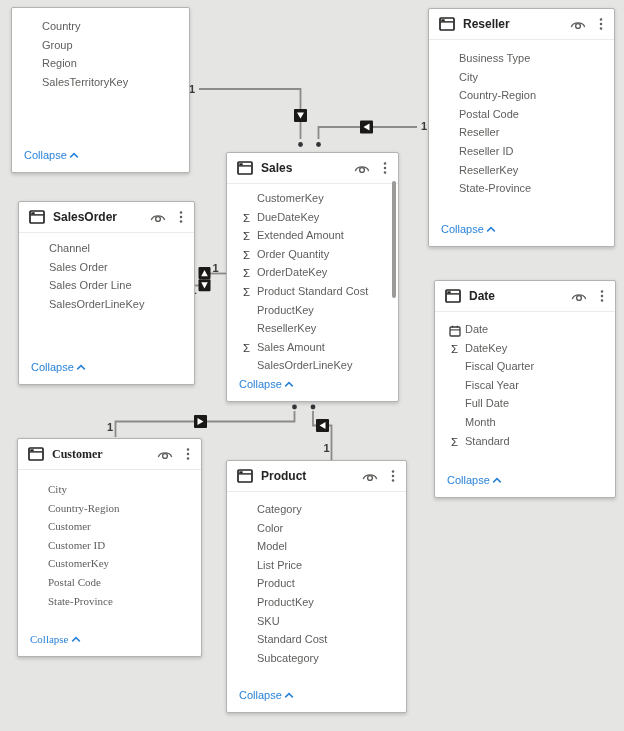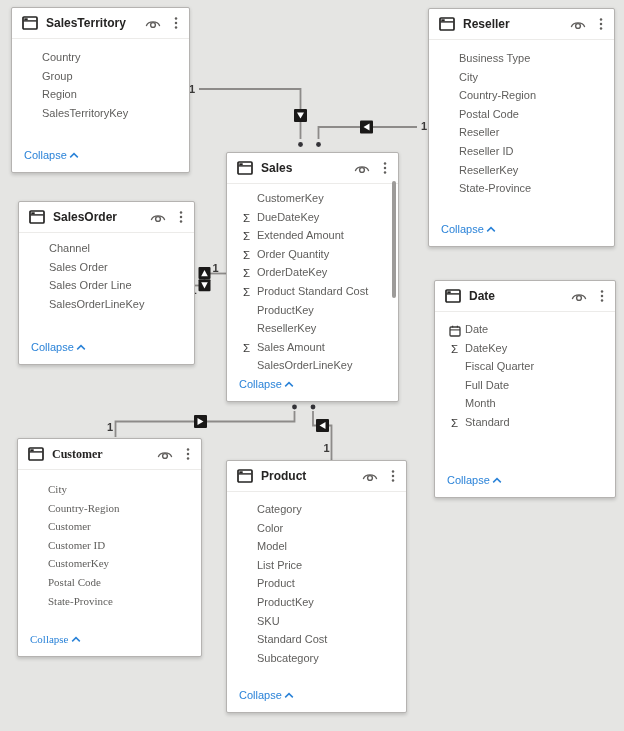--- a/index.html
+++ b/index.html
@@ -108,43 +108,20 @@
         <rect class="arrow-box" x="316" y="419" width="13" height="13" rx="1"></rect>
         <path class="arrow-tri" d="M325.5 422 V429 L319.5 425.5 Z"></path>
       </g>
       <circle class="many-dot" cx="313" cy="407" r="2.4" aria-label="*"></circle>
       <text class="rel-label" x="329.5" y="452" text-anchor="end">1</text>
     </g>
   </svg>
 
   <div id="cards">
       <div class="card" style="left: 11px; top: 7px; width: 179px; height: 166px;">
-    <div class="card-header">
-      <span class="tbl-icon">
-        <svg width="16" height="14" viewBox="0 0 16 14">
-          <rect x="1" y="1" width="14" height="12" rx="1" fill="none" stroke="#252423" stroke-width="1.7"></rect>
-          <line x1="1.6" y1="4.9" x2="14.4" y2="4.9" stroke="#252423" stroke-width="1.4"></line>
-          <rect x="2.3" y="2.3" width="3.4" height="1.9" fill="#252423"></rect>
-        </svg>
-      </span>
-      <span class="card-title">SalesTerritory</span>
-      <span class="eye-btn">
-        <svg width="18" height="12" viewBox="0 0 18 12">
-          <path d="M2.5 8.5 C4.5 3.6 13.5 3.6 15.5 8.5" fill="none" stroke="#605e5c" stroke-width="1.4" stroke-linecap="round"></path>
-          <circle cx="9" cy="8" r="2.4" fill="none" stroke="#605e5c" stroke-width="1.4"></circle>
-        </svg>
-      </span>
-      <span class="kebab-btn">
-        <svg width="4" height="14" viewBox="0 0 4 14">
-          <circle cx="2" cy="2.4" r="1.25" fill="#605e5c"></circle>
-          <circle cx="2" cy="7" r="1.25" fill="#605e5c"></circle>
-          <circle cx="2" cy="11.6" r="1.25" fill="#605e5c"></circle>
-        </svg>
-      </span>
-    </div>
     <div class="fields" style="padding-top: 12px;">
           <div class="field-row">
             <span class="field-icon"></span>
             <span class="field-label">Country</span>
           </div>
           <div class="field-row">
             <span class="field-icon"></span>
             <span class="field-label">Group</span>
           </div>
           <div class="field-row">
@@ -301,21 +278,21 @@
     <div class="card-footer">
       <a class="collapse-link">
         <span>Collapse</span>
         <svg width="10" height="7" viewBox="0 0 10 7">
           <polyline points="1.2,5.4 5,1.6 8.8,5.4" fill="none" stroke="#2b83d8" stroke-width="1.5"></polyline>
         </svg>
       </a>
     </div>
   <div class="scroll-thumb" style="top: 28px; height: 117px;"></div>
       </div>
-      <div class="card" style="left: 18px; top: 201px; width: 177px; height: 164px;">
+      <div class="card" style="left: 18px; top: 201px; width: 177px; height: 184px;">
     <div class="card-header">
       <span class="tbl-icon">
         <svg width="16" height="14" viewBox="0 0 16 14">
           <rect x="1" y="1" width="14" height="12" rx="1" fill="none" stroke="#252423" stroke-width="1.7"></rect>
           <line x1="1.6" y1="4.9" x2="14.4" y2="4.9" stroke="#252423" stroke-width="1.4"></line>
           <rect x="2.3" y="2.3" width="3.4" height="1.9" fill="#252423"></rect>
         </svg>
       </span>
       <span class="card-title">SalesOrder</span>
       <span class="eye-btn">
@@ -398,20 +375,24 @@
           <div class="field-row">
             <span class="field-icon">Σ</span>
             <span class="field-label">DateKey</span>
           </div>
           <div class="field-row">
             <span class="field-icon"></span>
             <span class="field-label">Fiscal Quarter</span>
           </div>
           <div class="field-row">
             <span class="field-icon"></span>
+            <span class="field-label">Fiscal Year</span>
+          </div>
+          <div class="field-row">
+            <span class="field-icon"></span>
             <span class="field-label">Full Date</span>
           </div>
           <div class="field-row">
             <span class="field-icon"></span>
             <span class="field-label">Month</span>
           </div>
           <div class="field-row">
             <span class="field-icon">Σ</span>
             <span class="field-label">Standard</span>
           </div>

